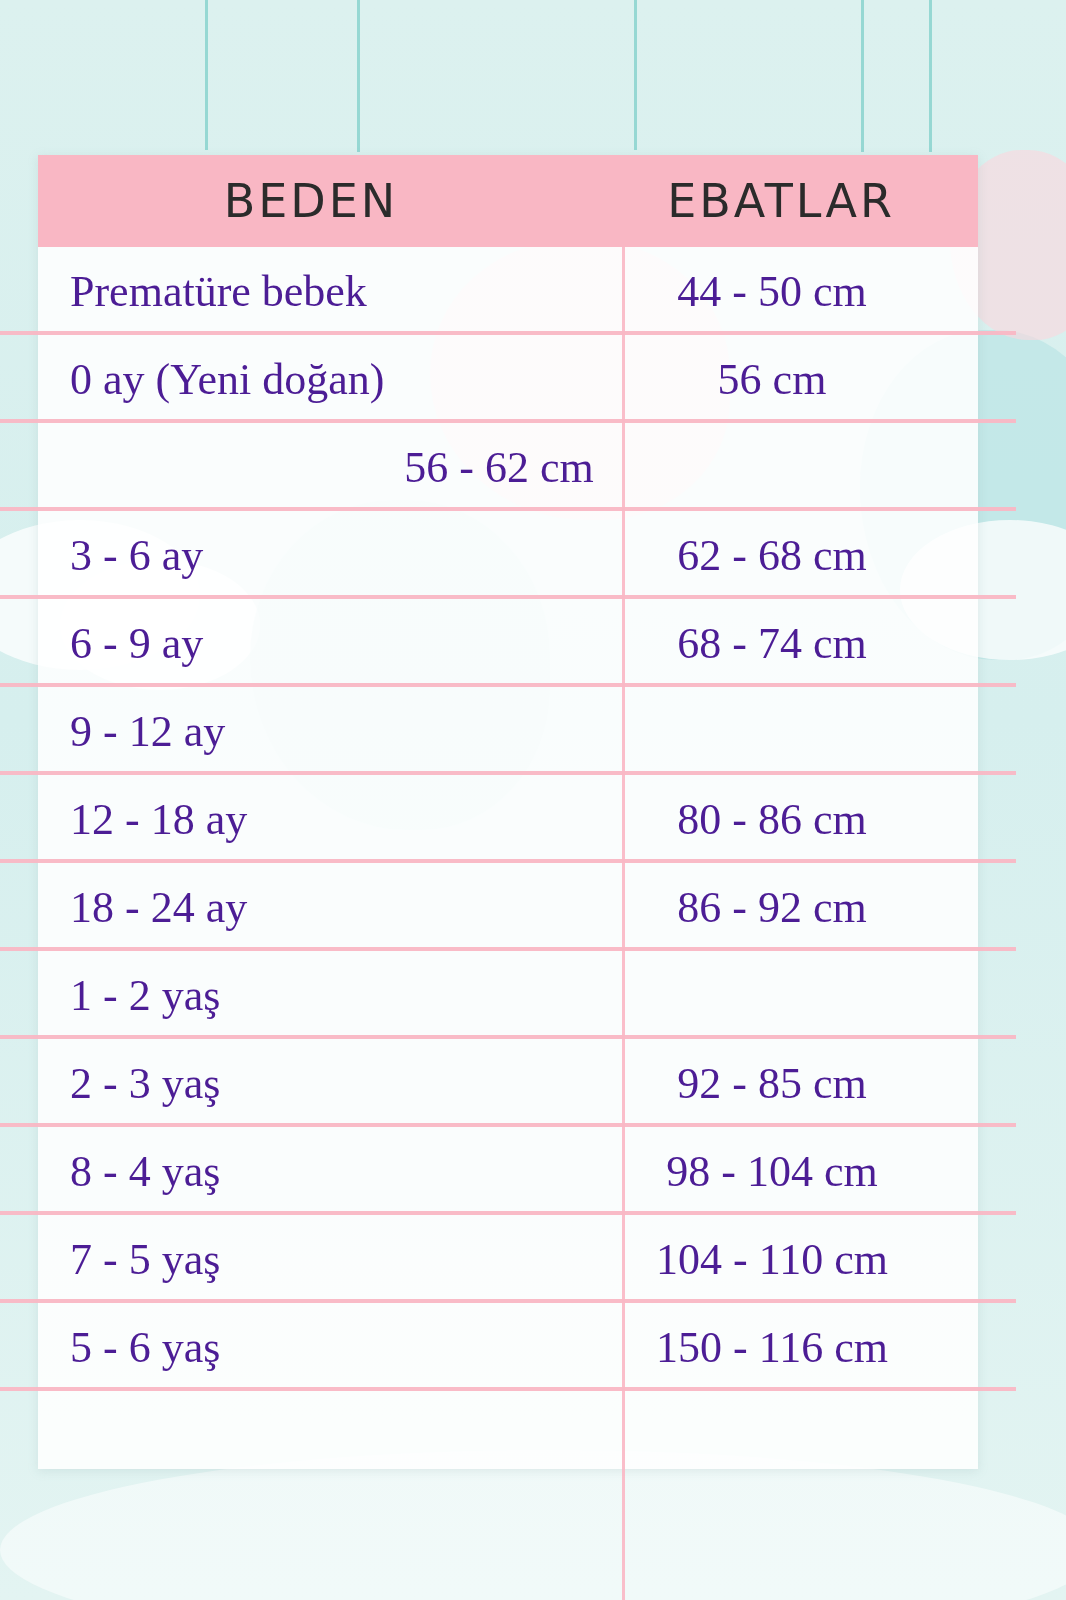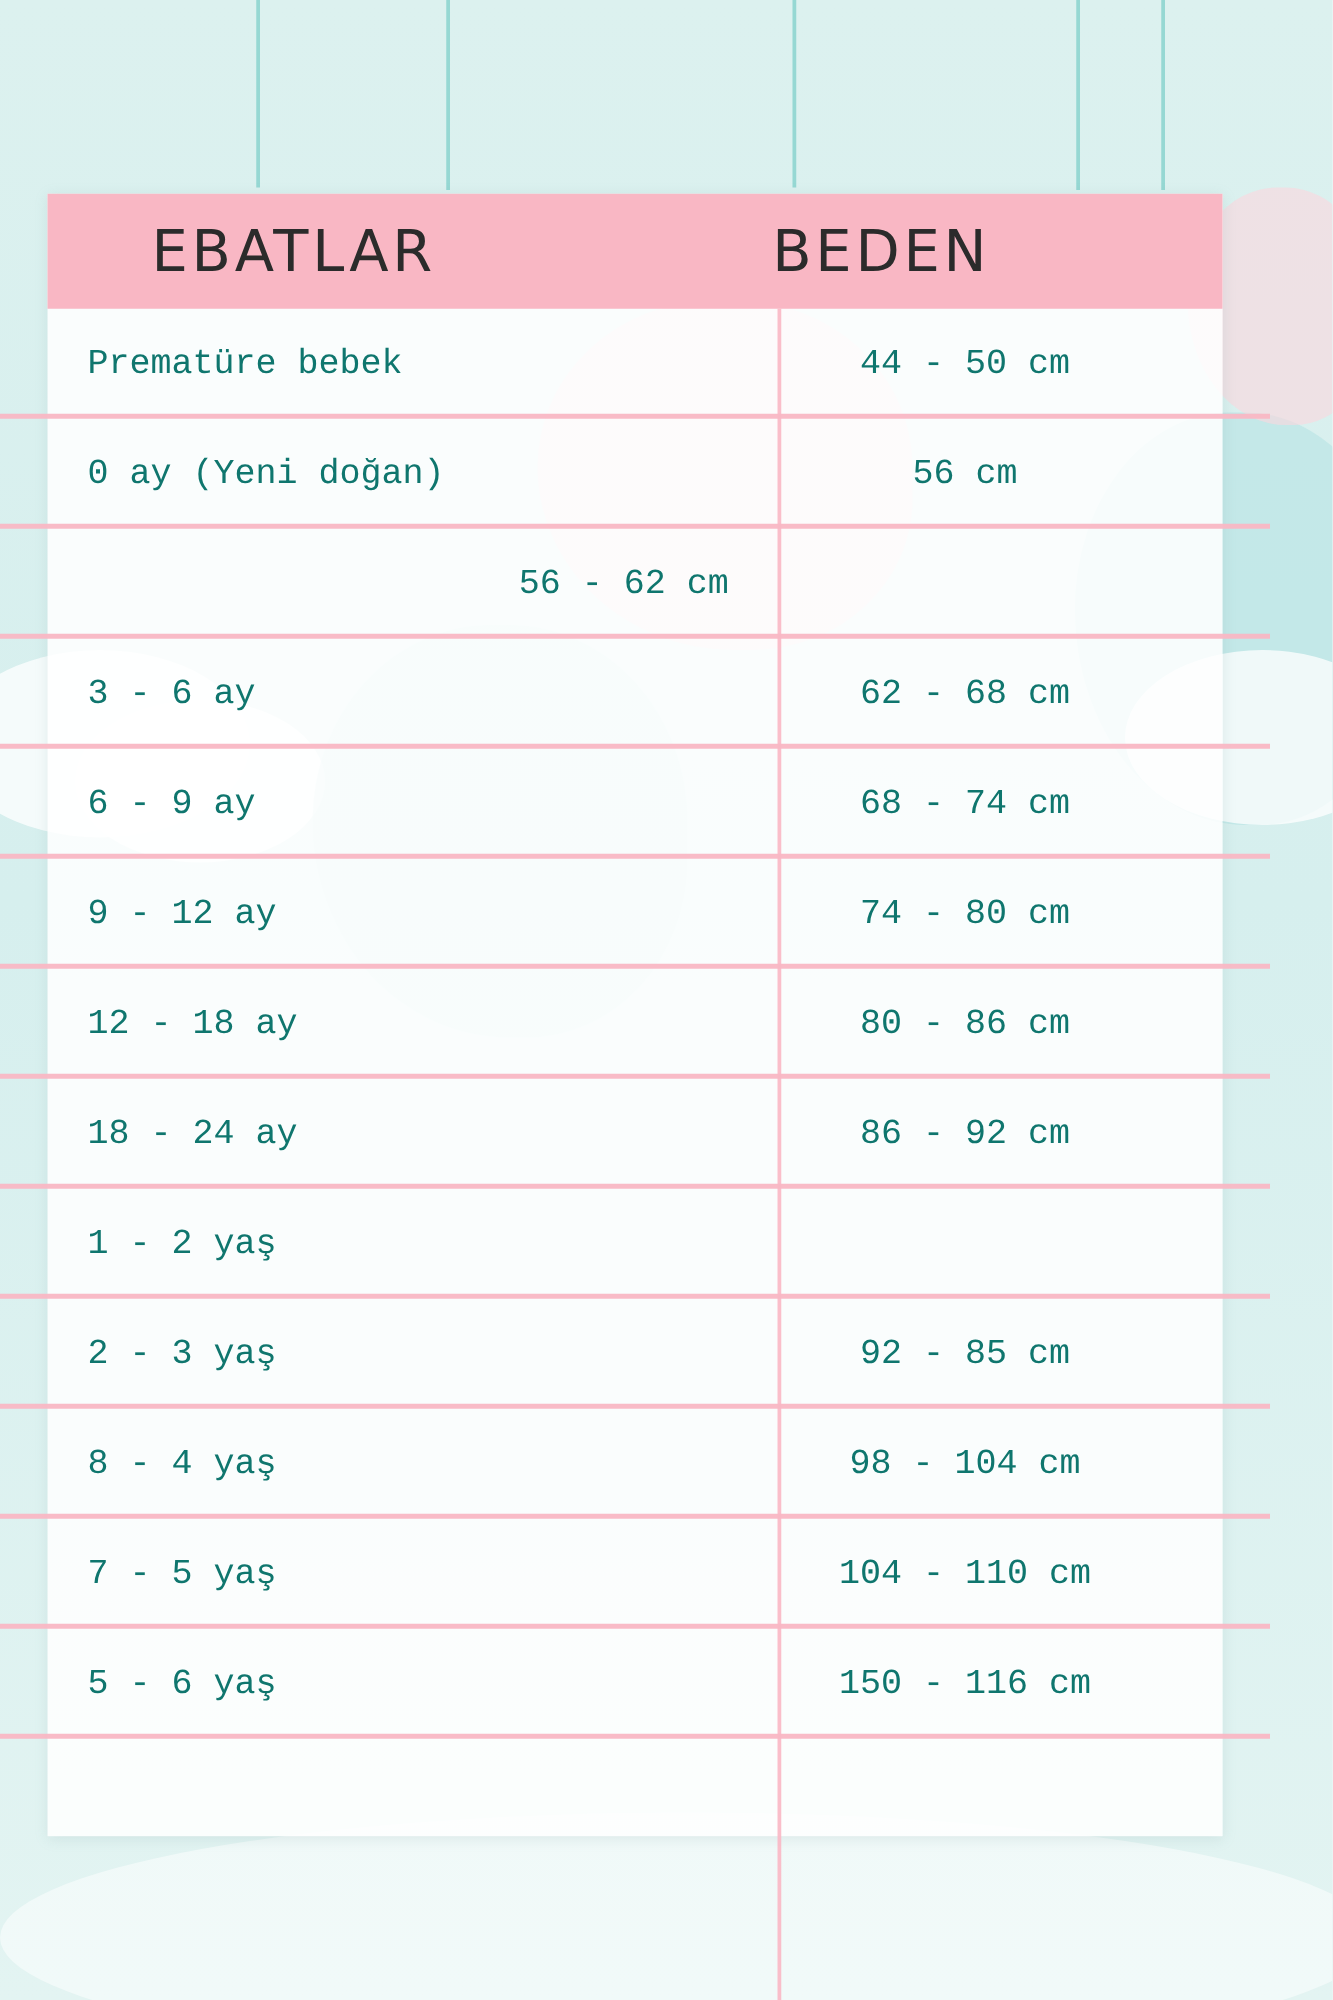--- a/index.html
+++ b/index.html
@@ -87,23 +87,23 @@
     left: -38px;
     right: -38px;
     bottom: 0;
     height: 4px;
     background: #f9b7c4;
     opacity: .95;
   }
   .row:last-of-type::after { display: none; }
 
   .cell {
-    font-size: 28px;
-    color: #0f766e;
-    font-family: Liberation Mono, monospace;
+    font-size: 44px;
+    color: #4c1d95;
+    font-family: Liberation Serif, serif;
   }
   .cell.size {
     width: 546px;
     padding-left: 32px;
     box-sizing: border-box;
     text-align: left;
   }
   .cell.meas {
     flex: 1;
     text-align: center;
@@ -141,22 +141,22 @@
   <div class="bg-cloud" style="left:60px;top:560px;width:200px;height:130px;"></div>
   <div class="bg-cloud" style="left:900px;top:520px;width:220px;height:140px;"></div>
   <div class="bg-pink-blob" style="left:430px;top:240px;width:300px;height:280px;"></div>
   <div class="bg-blue-blob" style="left:250px;top:500px;width:300px;height:330px;opacity:.45;"></div>
   <div class="bg-cloud" style="left:0px;top:1450px;width:1100px;height:200px;opacity:.5;"></div>
 </div>
 
 <div class="card">
 
   <div class="table-header">
+    <div class="th col-a">BEDEN</div>
     <div class="th col-b">EBATLAR</div>
-    <div class="th col-a">BEDEN</div>
   </div>
 
   <div class="divider-v"></div>
 
   <div class="row">
     <div class="cell size">Prematüre bebek</div>
     <div class="cell meas">44 - 50 cm</div>
   </div>
   <div class="row">
     <div class="cell size">0 ay (Yeni doğan)</div>
@@ -168,21 +168,20 @@
   <div class="row">
     <div class="cell size">3 - 6 ay</div>
     <div class="cell meas">62 - 68 cm</div>
   </div>
   <div class="row">
     <div class="cell size">6 - 9 ay</div>
     <div class="cell meas">68 - 74 cm</div>
   </div>
   <div class="row">
     <div class="cell size">9 - 12 ay</div>
-    <div class="cell meas">74 - 80 cm</div>
   </div>
   <div class="row">
     <div class="cell size">12 - 18 ay</div>
     <div class="cell meas">80 - 86 cm</div>
   </div>
   <div class="row">
     <div class="cell size">18 - 24 ay</div>
     <div class="cell meas">86 - 92 cm</div>
   </div>
   <div class="row">

